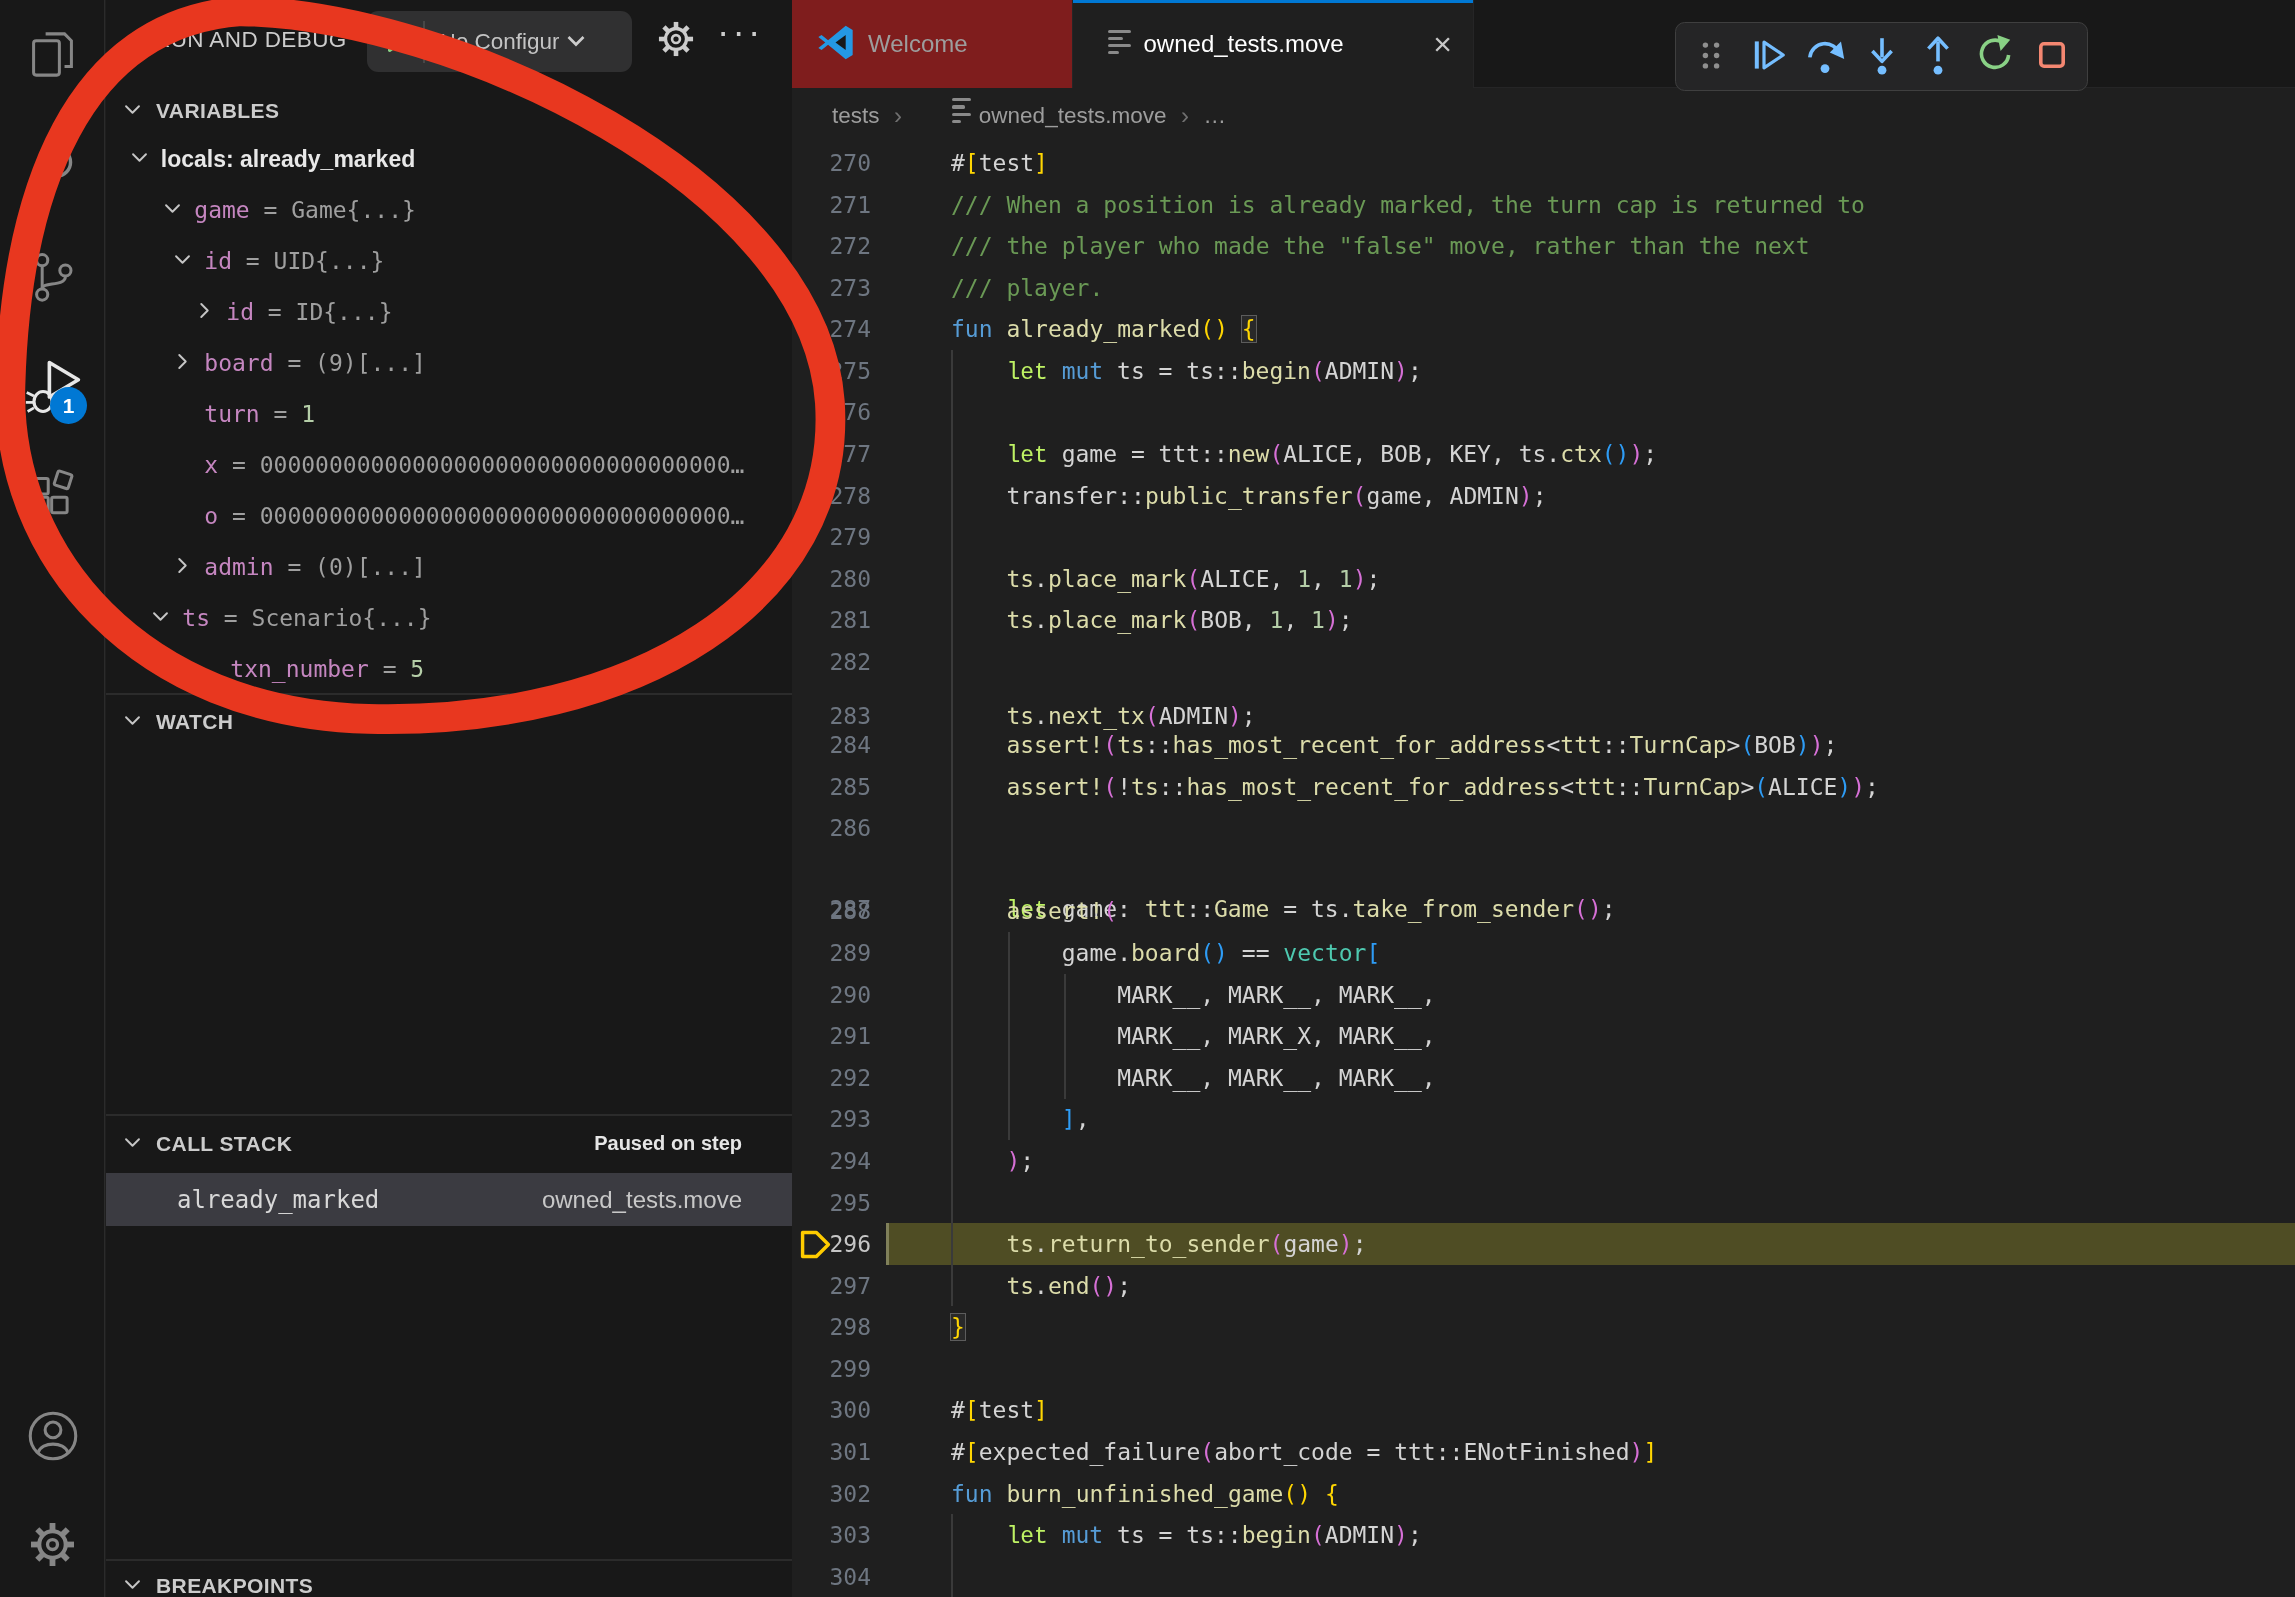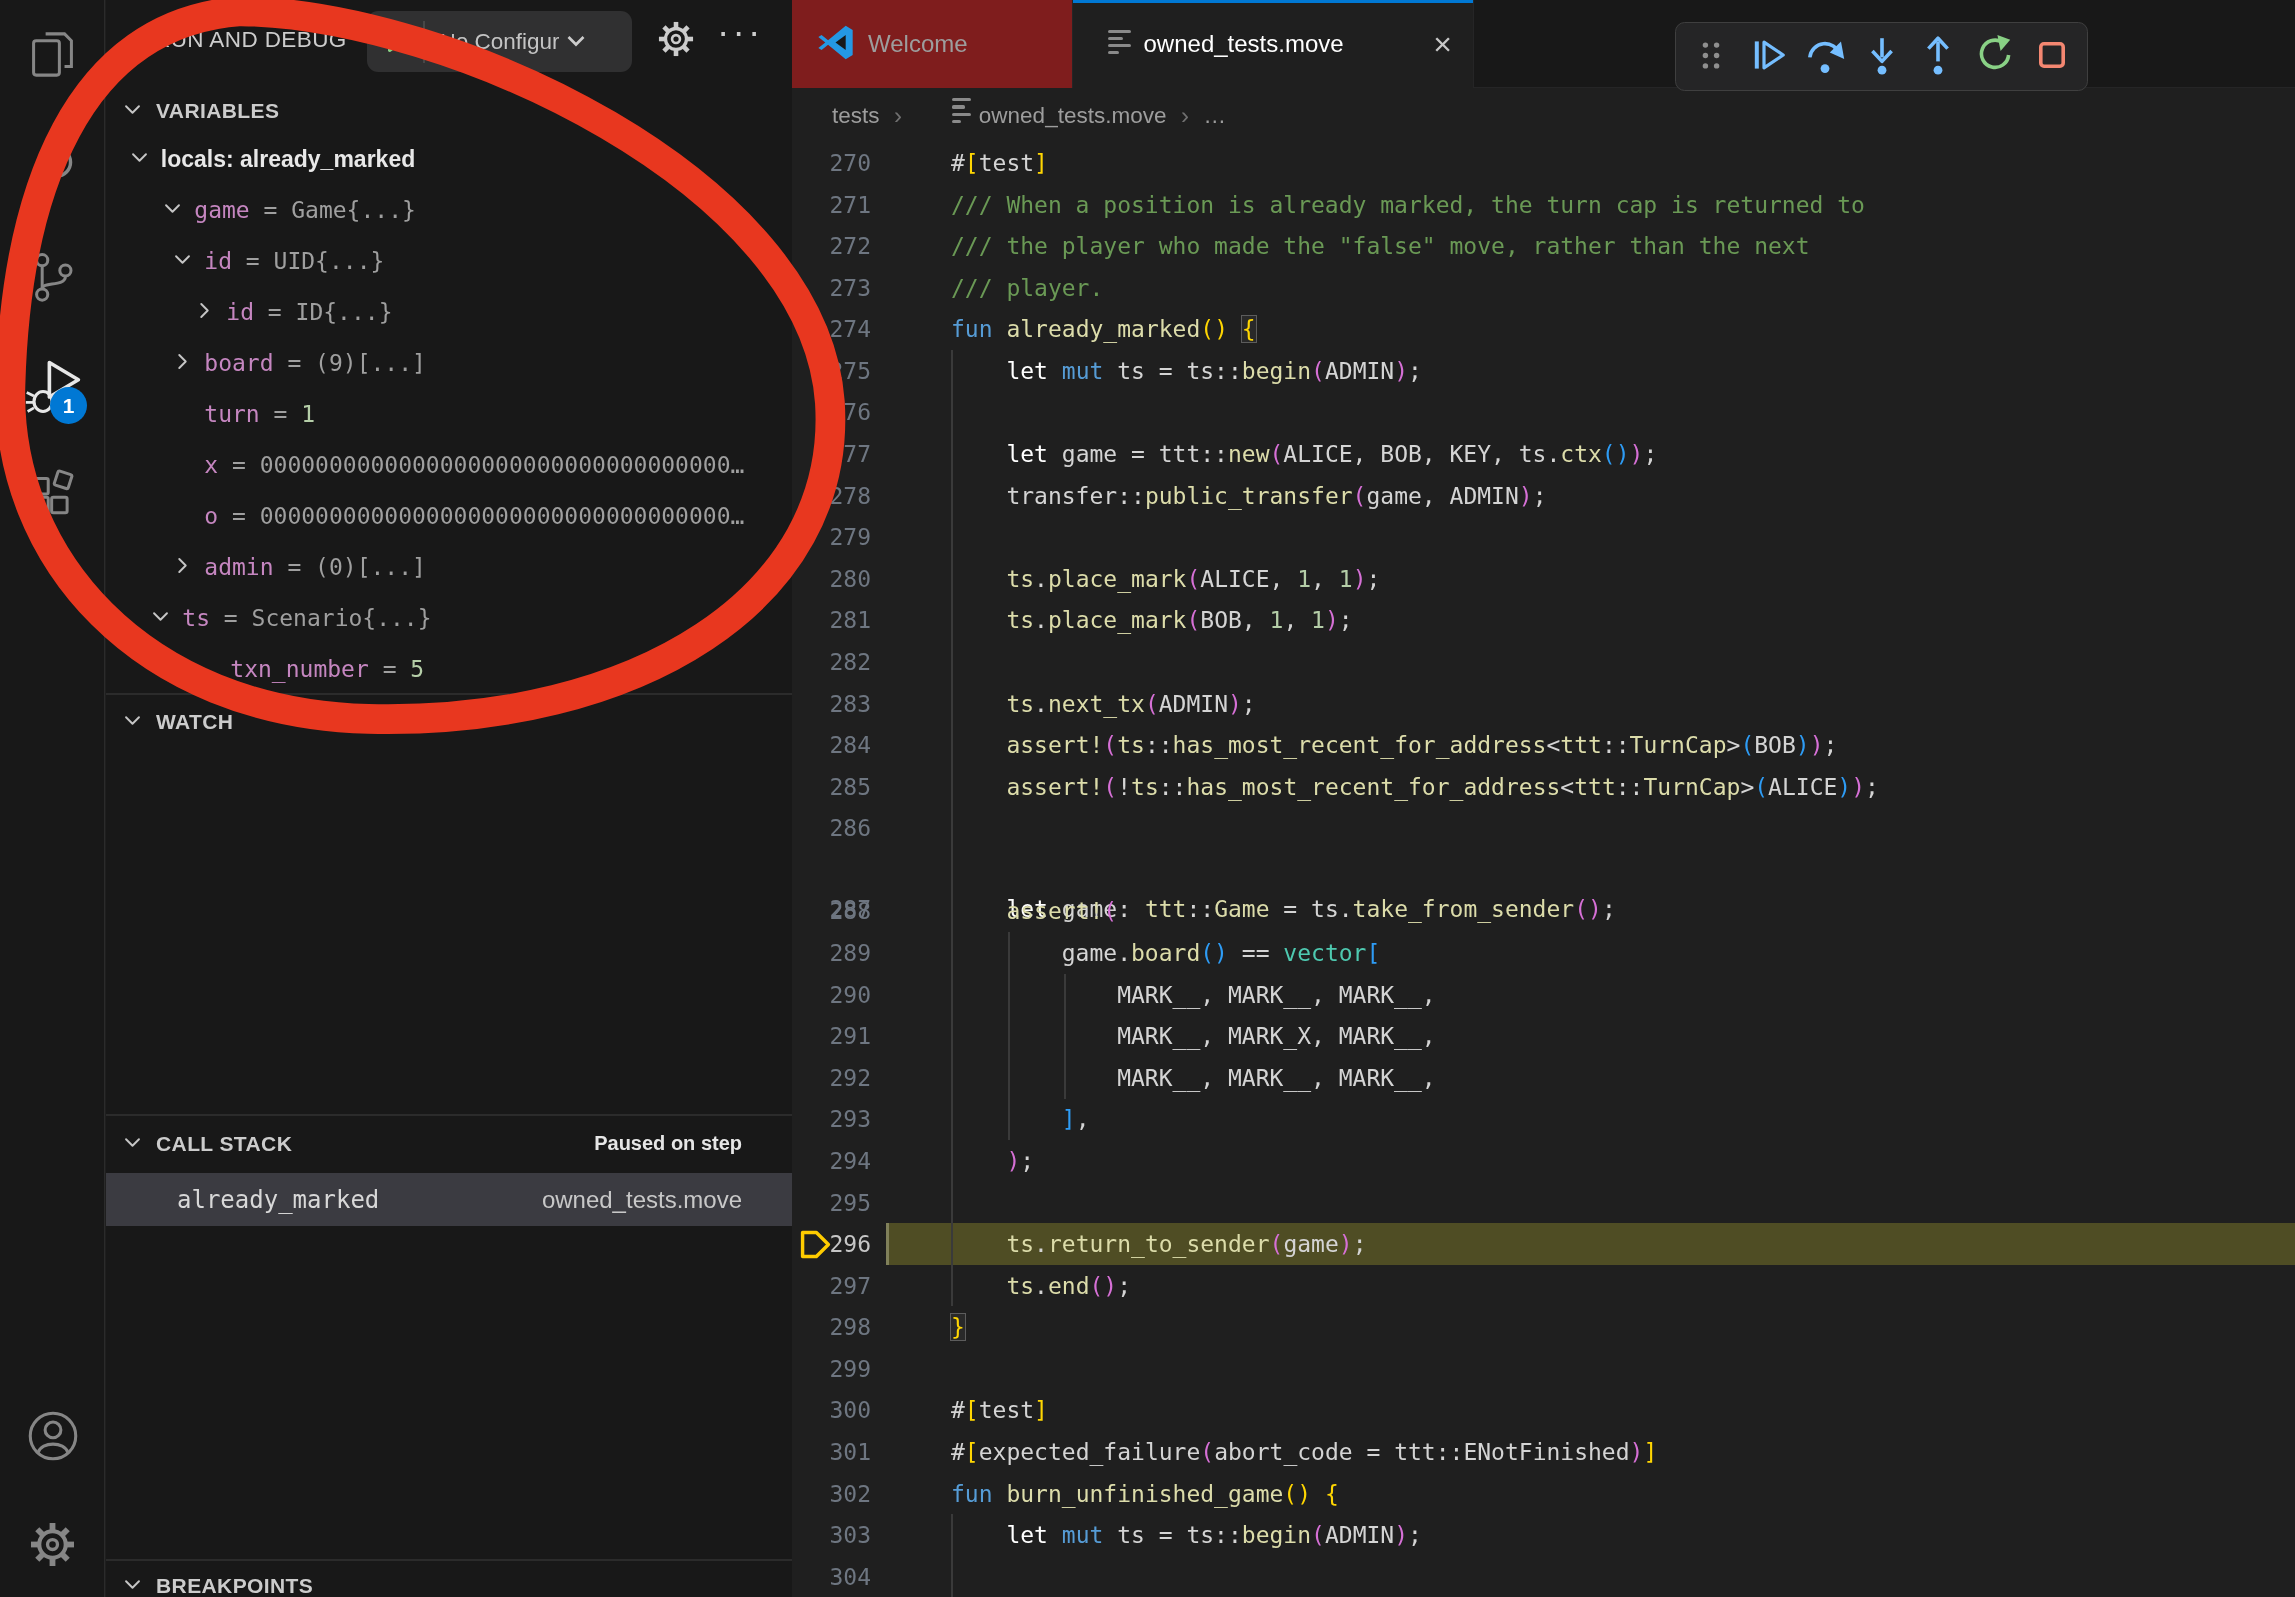--- a/index.html
+++ b/index.html
@@ -84,21 +84,21 @@
   .cl-hl { position:absolute; left:94px; right:0; top:0; height:42px; background:#4F4D24;
            border-left:3.2px solid #80805A; }
   .cl-num { position:absolute; left:0; top:0; width:92px; text-align:right; padding-right:13px;
             color:#6E7681; }
   .cl-num.cur { color:#C6C6C6; }
   .cl-marker { position:absolute; left:8px; top:6.4px; }
   .cl-txt { position:absolute; left:159px; top:0; white-space:pre; }
   .guide { position:absolute; width:1.6px; background:#3A3A3A; }
 
   .tk-w { color:#D4D4D4; } .tk-c { color:#6A9955; } .tk-b { color:#569CD6; }
-  .tk-p { color:#ffffff; } .tk-f { color:#DCDCAA; } .tk-n { color:#B5CEA8; }
+  .tk-p { color:#bef264;font-family:Liberation Mono, monospace; } .tk-f { color:#DCDCAA; } .tk-n { color:#B5CEA8; }
   .tk-t { color:#4EC9B0; } .tk-g { color:#FFD602; } .tk-o { color:#D670D6; }
   .tk-u { color:#2E9CF5; }
   .tk-gx { color:#FFD602; outline:1.6px solid #5C5C5C; outline-offset:0.8px; background:rgba(90,90,90,.18); }
 
   
   .annotation { position:absolute; inset:0; z-index:50; pointer-events:none; }
 </style>
 </head>
 <body>
 
@@ -392,21 +392,21 @@
           <span class="cl-txt"><span class="tk-w">    </span><span class="tk-f">ts</span><span class="tk-w">.</span><span class="tk-f">place_mark</span><span class="tk-o">(</span><span class="tk-w">ALICE, </span><span class="tk-n">1</span><span class="tk-w">, </span><span class="tk-n">1</span><span class="tk-o">)</span><span class="tk-w">;</span></span>
         </div>
         <div class="code-line" style="top: 457px;">
           <div class="cl-num">281</div>
           <span class="cl-txt"><span class="tk-w">    </span><span class="tk-f">ts</span><span class="tk-w">.</span><span class="tk-f">place_mark</span><span class="tk-o">(</span><span class="tk-w">BOB, </span><span class="tk-n">1</span><span class="tk-w">, </span><span class="tk-n">1</span><span class="tk-o">)</span><span class="tk-w">;</span></span>
         </div>
         <div class="code-line" style="top: 499px;">
           <div class="cl-num">282</div>
           <span class="cl-txt"></span>
         </div>
-        <div class="code-line" style="top: 541px;">
+        <div class="code-line" style="top: 553px;">
           <div class="cl-num">283</div>
           <span class="cl-txt"><span class="tk-w">    </span><span class="tk-f">ts</span><span class="tk-w">.</span><span class="tk-f">next_tx</span><span class="tk-o">(</span><span class="tk-w">ADMIN</span><span class="tk-o">)</span><span class="tk-w">;</span></span>
         </div>
         <div class="code-line" style="top: 582px;">
           <div class="cl-num">284</div>
           <span class="cl-txt"><span class="tk-w">    </span><span class="tk-f">assert!</span><span class="tk-o">(</span><span class="tk-f">ts</span><span class="tk-w">::</span><span class="tk-f">has_most_recent_for_address</span><span class="tk-w">&lt;</span><span class="tk-f">ttt</span><span class="tk-w">::</span><span class="tk-f">TurnCap</span><span class="tk-w">&gt;</span><span class="tk-u">(</span><span class="tk-w">BOB</span><span class="tk-u">)</span><span class="tk-o">)</span><span class="tk-w">;</span></span>
         </div>
         <div class="code-line" style="top: 624px;">
           <div class="cl-num">285</div>
           <span class="cl-txt"><span class="tk-w">    </span><span class="tk-f">assert!</span><span class="tk-o">(</span><span class="tk-w">!</span><span class="tk-f">ts</span><span class="tk-w">::</span><span class="tk-f">has_most_recent_for_address</span><span class="tk-w">&lt;</span><span class="tk-f">ttt</span><span class="tk-w">::</span><span class="tk-f">TurnCap</span><span class="tk-w">&gt;</span><span class="tk-u">(</span><span class="tk-w">ALICE</span><span class="tk-u">)</span><span class="tk-o">)</span><span class="tk-w">;</span></span>

